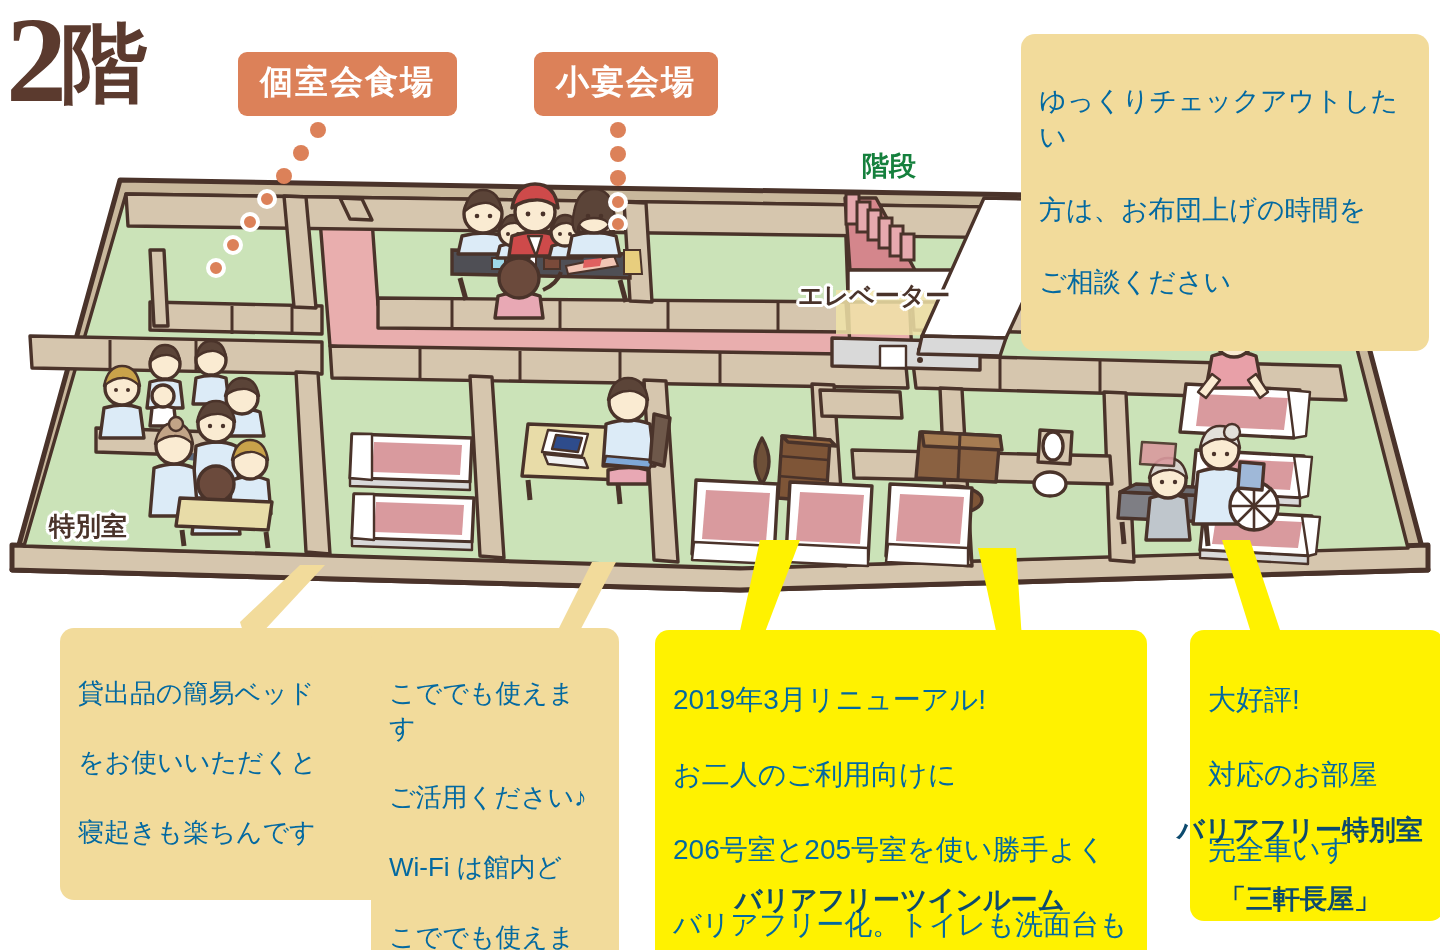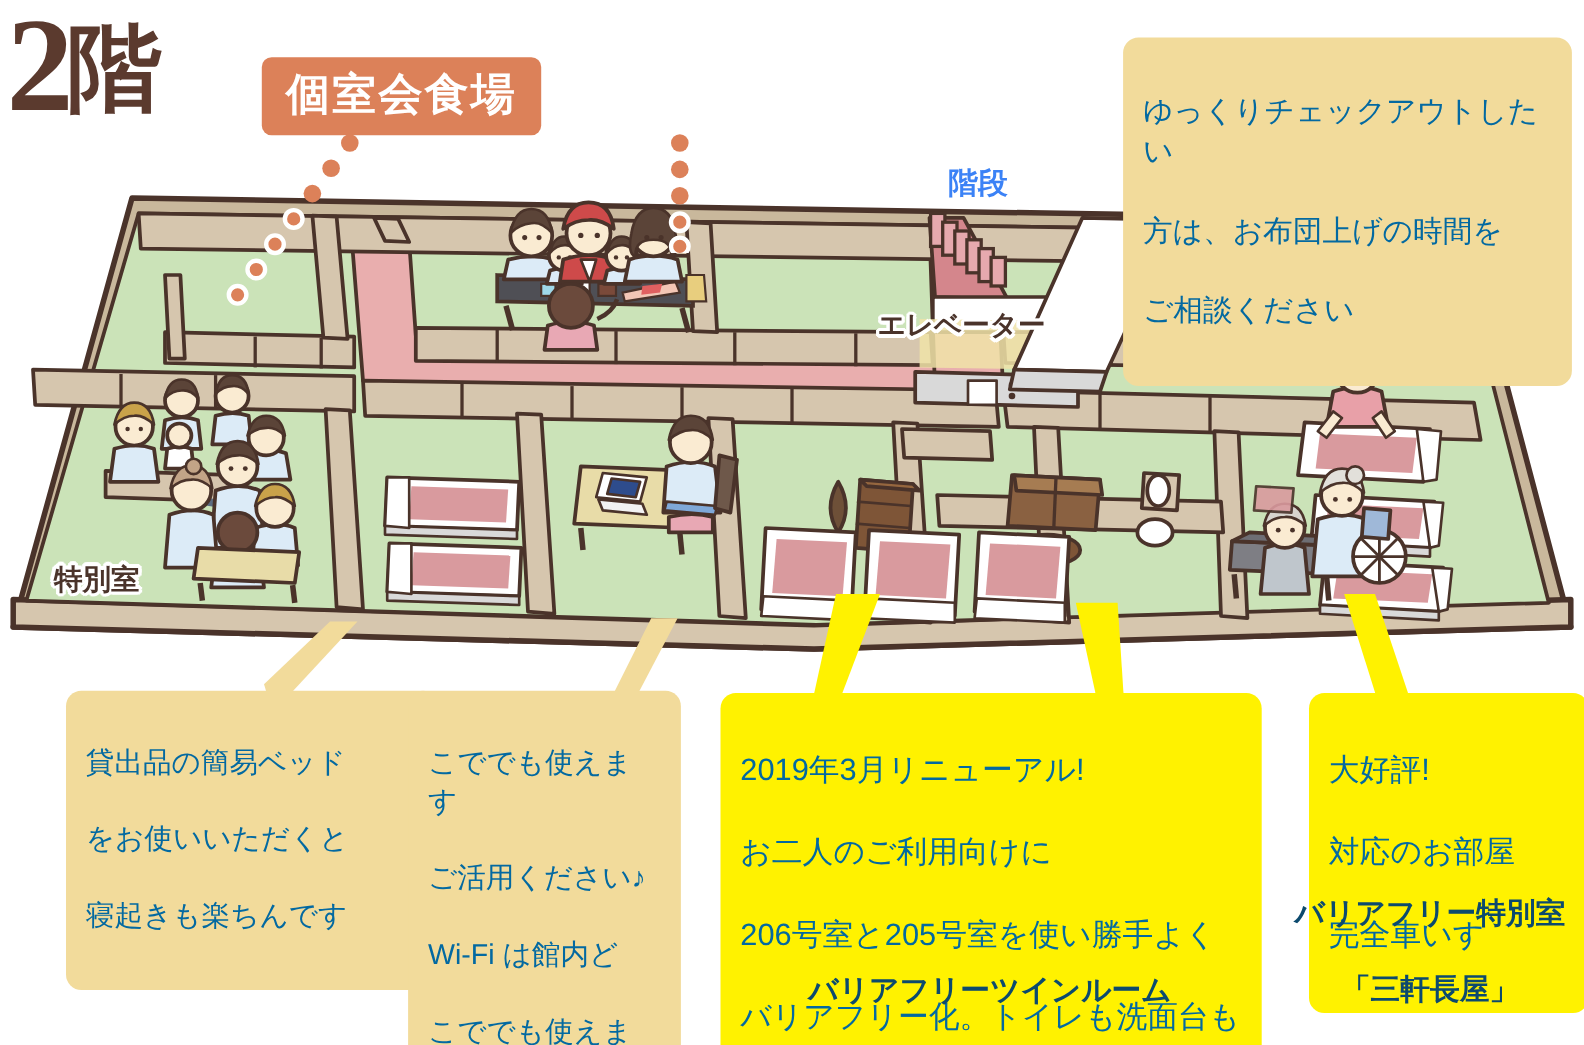--- a/index.html
+++ b/index.html
@@ -18,28 +18,28 @@
     font-weight:700;color:#5B3A2E;
     font-size:122px;line-height:1.05;letter-spacing:-2px;
     white-space:nowrap;
   }
   #floor-title .kanji{font-size:86px;vertical-align:8px;margin-left:-4px;}
 
   
   .tag-badge{
     background:#DC8159;color:#ffffff;border-radius:9px;
     font-family:"Liberation Serif","DejaVu Serif",serif;
-    font-weight:700;font-size:40px;line-height:1;
+    font-weight:700;font-size:33px;line-height:1;
     padding:14px 22px 17px 22px;white-space:nowrap;
     text-align:center;letter-spacing:2px;
   }
 
   
   .map-label{
-    font-weight:700;color:#3b82f6;white-space:nowrap;
+    font-weight:700;color:#15803d;white-space:nowrap;
   }
   .map-label.outlined{
     color:#4A332A;
     text-shadow:
       2px 0 0 #fff,-2px 0 0 #fff,0 2px 0 #fff,0 -2px 0 #fff,
       2px 2px 0 #fff,-2px 2px 0 #fff,2px -2px 0 #fff,-2px -2px 0 #fff,
       3px 1px 0 #fff,-3px 1px 0 #fff,1px 3px 0 #fff,1px -3px 0 #fff,
       3px -1px 0 #fff,-3px -1px 0 #fff,-1px 3px 0 #fff,-1px -3px 0 #fff;
   }
 
@@ -449,20 +449,21 @@
       <circle cx="122" cy="12" r="8" fill="#DC8159"></circle>
       <circle cx="105" cy="35" r="8" fill="#DC8159"></circle>
       <circle cx="88" cy="58" r="8" fill="#DC8159"></circle>
       <circle cx="71" cy="81" r="8" fill="#DC8159" stroke="#FFFFFF" stroke-width="4"></circle>
       <circle cx="54" cy="104" r="8" fill="#DC8159" stroke="#FFFFFF" stroke-width="4"></circle>
       <circle cx="37" cy="127" r="8" fill="#DC8159" stroke="#FFFFFF" stroke-width="4"></circle>
       <circle cx="20" cy="150" r="8" fill="#DC8159" stroke="#FFFFFF" stroke-width="4"></circle>
     </g>
   </svg>
 
+  <div class="abs tag-badge" style="left:534px;top:52px;">小宴会場</div>
 
   <svg class="abs" style="left:598px;top:120px;" width="40" height="110" viewBox="0 0 40 110">
     <circle cx="20" cy="10" r="8" fill="#DC8159"></circle>
     <circle cx="20" cy="34" r="8" fill="#DC8159"></circle>
     <circle cx="20" cy="58" r="8" fill="#DC8159"></circle>
     <circle cx="20" cy="82" r="8" fill="#DC8159" stroke="#FFFFFF" stroke-width="4"></circle>
     <circle cx="20" cy="104" r="8" fill="#DC8159" stroke="#FFFFFF" stroke-width="4"></circle>
   </svg>
 
   <div class="abs map-label" style="left:862px;top:148px;font-size:27px;">階段</div>

